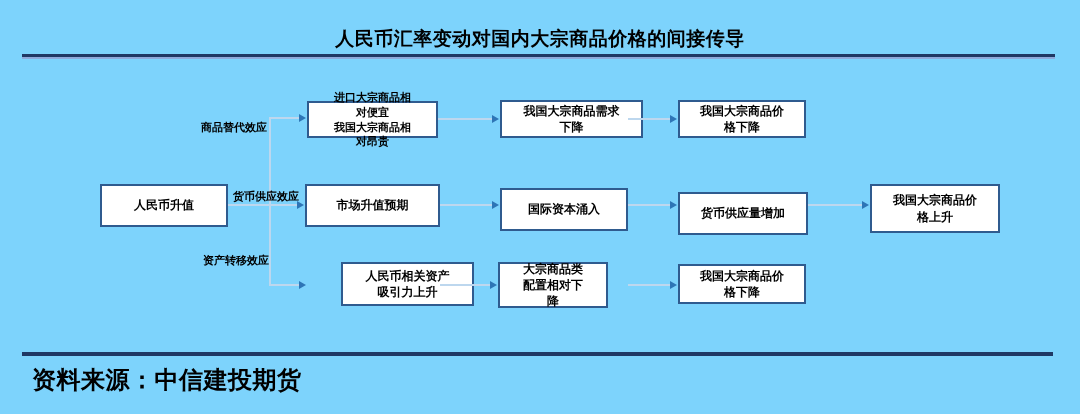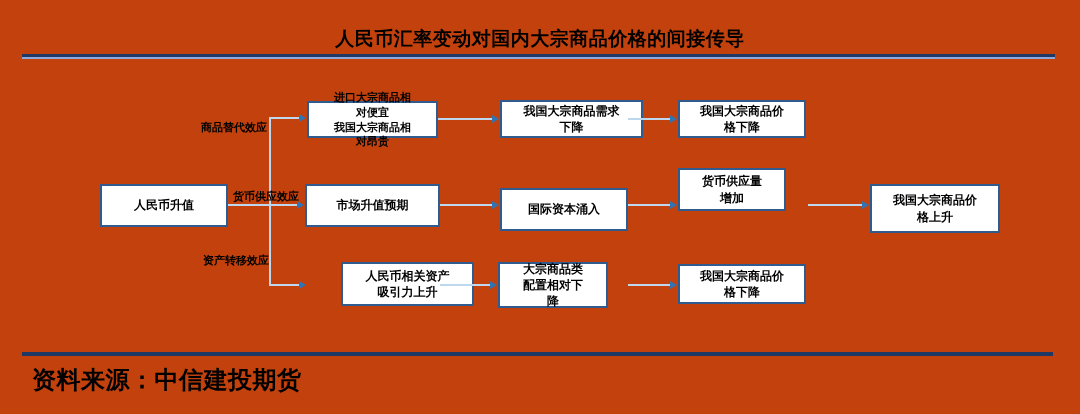--- a/index.html
+++ b/index.html
@@ -1,17 +1,17 @@
 <!DOCTYPE html>
 <html><head>
 <meta charset="utf-8">
 <style>
   html,body{margin:0;padding:0;background:#ffffff;}
   .canvas{
-    position:relative;width:1080px;height:414px;background:#c2410c;overflow:hidden;
+    position:relative;width:1080px;height:414px;background:#7dd3fc;overflow:hidden;
     font-family:"Liberation Sans","DejaVu Sans",sans-serif;color:#000;
   }
   .title{
     position:absolute;left:0;top:26px;width:1080px;text-align:center;
     font-size:19px;font-weight:bold;letter-spacing:0.5px;
   }
   .rule-dark{position:absolute;left:22px;width:1033px;height:3px;background:#1F3864;}
   .rule-light{position:absolute;left:22px;width:1033px;height:2px;background:#8EA9DB;}
   .footer-rule{position:absolute;left:22px;top:352px;width:1031px;height:4px;background:#1F3864;}
   .source{
@@ -44,21 +44,21 @@
 
   <div class="node" style="left:100px;top:184px;width:128px;height:43px;">人民币升值</div>
 
   <div class="node small" style="left:307px;top:101px;width:131px;height:37px;">进口大宗商品相对便宜
 我国大宗商品相对昂贵</div>
   <div class="node" style="left:500px;top:100px;width:143px;height:38px;">我国大宗商品需求下降</div>
   <div class="node" style="left:678px;top:100px;width:128px;height:38px;">我国大宗商品价格下降</div>
 
   <div class="node" style="left:305px;top:184px;width:135px;height:43px;">市场升值预期</div>
   <div class="node" style="left:500px;top:188px;width:128px;height:43px;">国际资本涌入</div>
-  <div class="node" style="left:678px;top:168px;width:108px;height:43px;">货币供应量增加</div>
+  <div class="node" style="left:678px;top:192px;width:130px;height:43px;">货币供应量增加</div>
   <div class="node" style="left:870px;top:184px;width:130px;height:49px;">我国大宗商品价格上升</div>
 
   <div class="node" style="left:307px;top:262px;width:133px;height:44px;margin-left:34px;">人民币相关资产吸引力上升</div>
   <div class="node" style="left:498px;top:262px;width:110px;height:46px;">大宗商品类配置相对下降</div>
   <div class="node" style="left:678px;top:264px;width:128px;height:40px;">我国大宗商品价格下降</div>
 
   <div class="v-line" style="left:269px;top:118px;height:168px;"></div>
   <div class="h-line" style="left:269px;top:117px;width:30px;"></div>
   <div class="arrow" style="left:299px;top:114px;"></div>
   <div class="h-line" style="left:269px;top:284px;width:30px;"></div>

